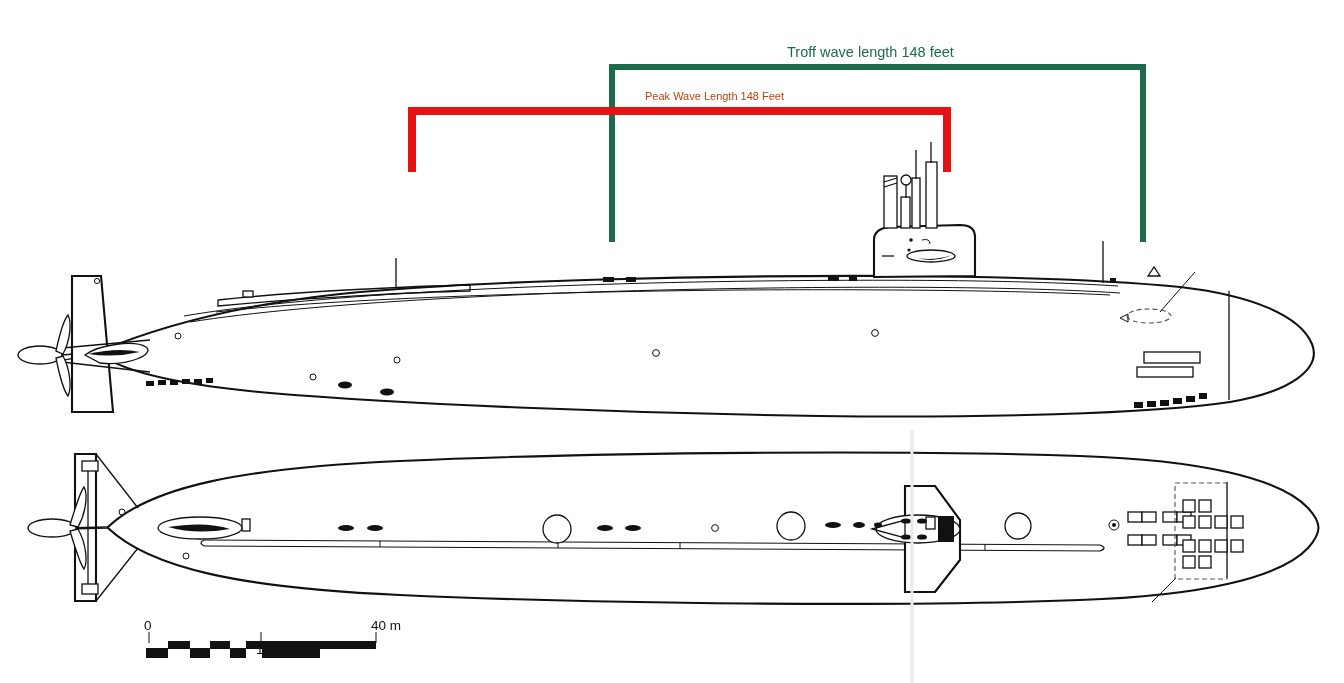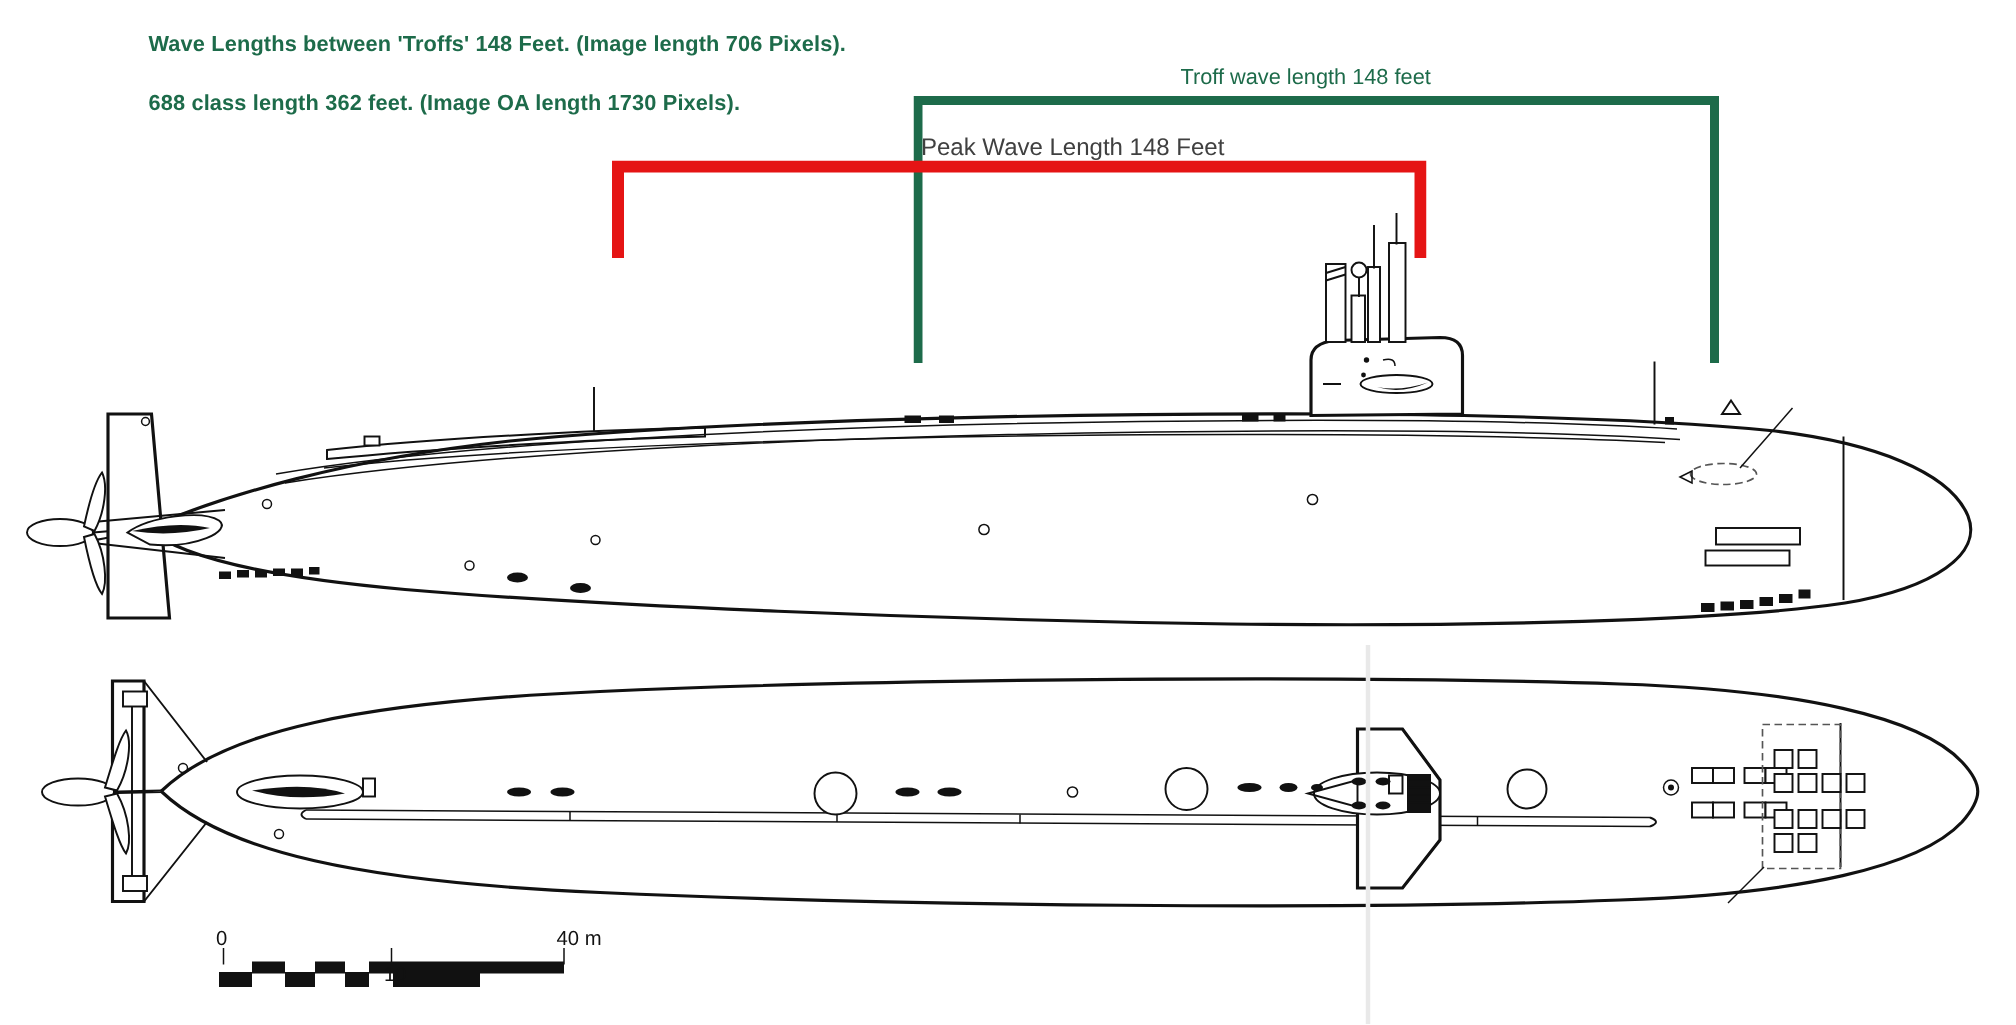--- a/index.html
+++ b/index.html
@@ -30,24 +30,24 @@
   #label-troff {
     position: absolute;
     left: 787px; top: 44px;
     color: #1d6b4a;
     font-weight: normal;
     font-size: 14.5px;
     white-space: nowrap;
   }
   #label-peak {
     position: absolute;
-    left: 614px; top: 90px;
-    color: #404040;
+    left: 645px; top: 90px;
+    color: #c2410c;
     font-weight: normal;
-    font-size: 16px;
+    font-size: 11px;
     white-space: nowrap;
   }
   .bracket { position: absolute; }
   #bracket-green {
     left: 609px; top: 63px;
     width: 537px; height: 182px;
   }
   #bracket-red {
     left: 408px; top: 107px;
     width: 543px; height: 68px;
@@ -65,22 +65,20 @@
   }
   #scale-0  { left: 144px; top: 618px; }
   #scale-10 { left: 256px; top: 642px; }
   #scale-20 { left: 371px; top: 618px; }
 </style>
 </head>
 <body>
 
 <div id="stage">
 
-  <div class="note" id="note-troffs">Wave Lengths between 'Troffs'   148 Feet.  (Image length 706 Pixels).</div>
-  <div class="note" id="note-class">688 class length 362 feet.   (Image OA length 1730 Pixels).</div>
 
   <svg class="bracket" id="bracket-green" viewBox="0 0 537 182">
     <polyline points="3,179 3,4 534,4 534,179" fill="none" stroke="#1d6b4a" stroke-width="6"></polyline>
   </svg>
   <div id="label-troff">Troff wave length 148 feet</div>
 
   <svg class="bracket" id="bracket-red" viewBox="0 0 543 68">
     <polyline points="4,65 4,4 539,4 539,65" fill="none" stroke="#e51414" stroke-width="8"></polyline>
   </svg>
   <div id="label-peak">Peak  Wave Length 148 Feet</div>

